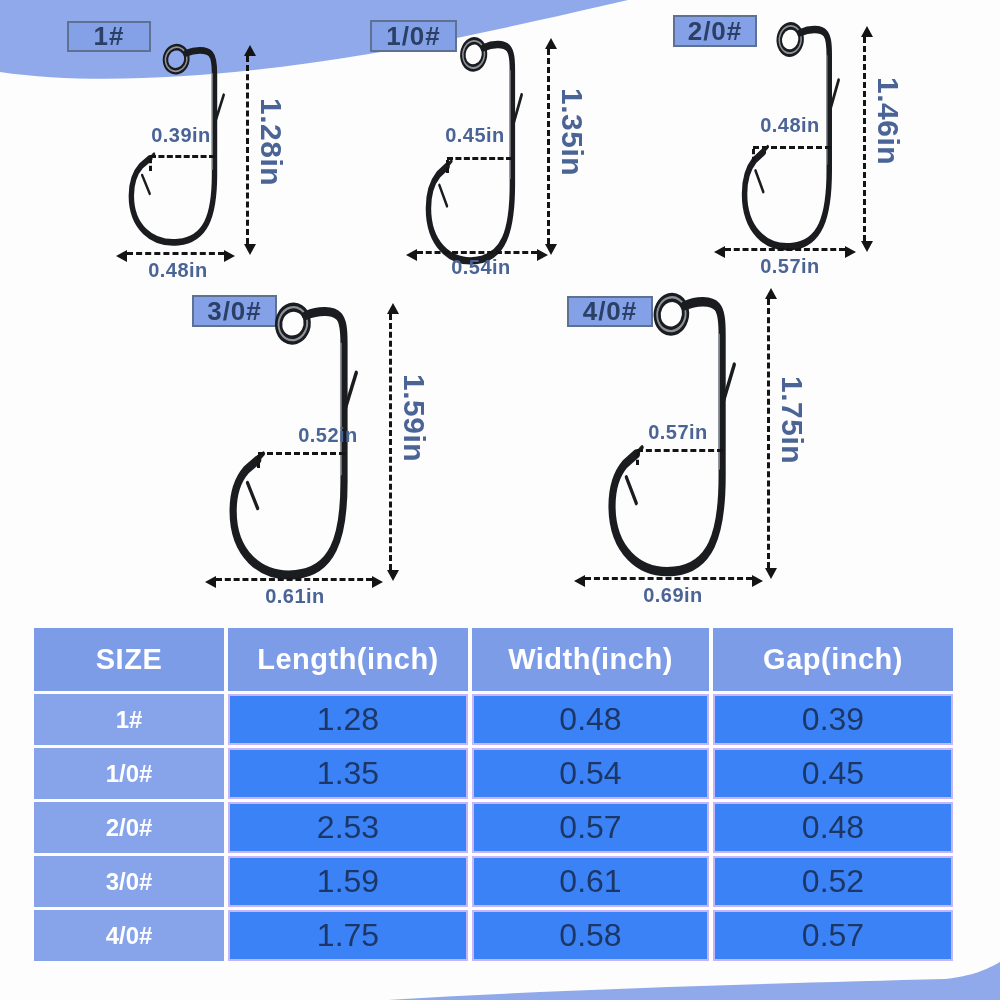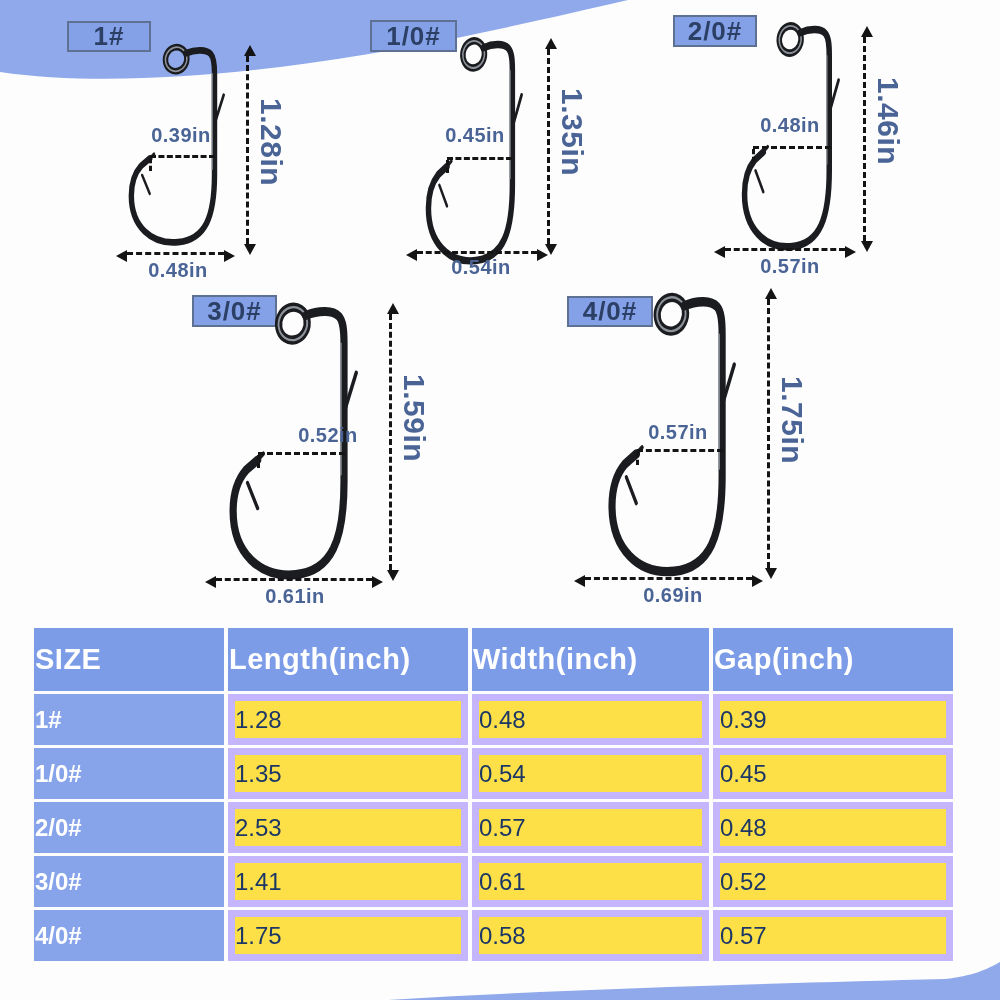--- a/index.html
+++ b/index.html
@@ -49,33 +49,33 @@
   .hdim::after{
     content:"";position:absolute;right:-11px;top:-5px;width:0;height:0;
     border-top:6.5px solid transparent;border-bottom:6.5px solid transparent;
     border-left:11px solid #141414;
   }
   table.spec{
     position:absolute;left:30px;top:625px;border-collapse:separate;
     border-spacing:4px 3px;table-layout:fixed;
   }
   table.spec td{
-    text-align:left;vertical-align:middle;box-sizing:border-box;padding:0;
+    text-align:center;vertical-align:middle;box-sizing:border-box;padding:0;
   }
   td.hcell{
     background:#7c9ce8;color:#ffffff;font-weight:bold;font-size:29px;
     height:63px;border:1px solid transparent;letter-spacing:0.5px;
   }
   td.scell{
     background:#87a4eb;color:#ffffff;font-weight:bold;font-size:24px;
     height:51px;border:1px solid transparent;
   }
   td.dcell{
-    background:#fde047;color:#1c3766;font-size:24px;height:51px;
-    border:7px solid #c4b5fd;
+    background:#3b82f6;color:#1c3766;font-size:32px;height:51px;
+    border:2px solid #c4b5fd;
   }
 </style>
 </head>
 <body>
 
 <div class="canvas">
 
   <svg class="wave-top" viewBox="0 0 1000 95" preserveAspectRatio="none">
     <path d="M0 0 H628 C540 20 437 45 310 63 C205 78 88 85 0 72 Z" fill="#8fa9ea"></path>
   </svg>
@@ -179,21 +179,21 @@
       <td class="dcell">0.45</td>
     </tr>
     <tr>
       <td class="scell">2/0#</td>
       <td class="dcell">2.53</td>
       <td class="dcell">0.57</td>
       <td class="dcell">0.48</td>
     </tr>
     <tr>
       <td class="scell">3/0#</td>
-      <td class="dcell">1.41</td>
+      <td class="dcell">1.59</td>
       <td class="dcell">0.61</td>
       <td class="dcell">0.52</td>
     </tr>
     <tr>
       <td class="scell">4/0#</td>
       <td class="dcell">1.75</td>
       <td class="dcell">0.58</td>
       <td class="dcell">0.57</td>
     </tr>
   </tbody>

